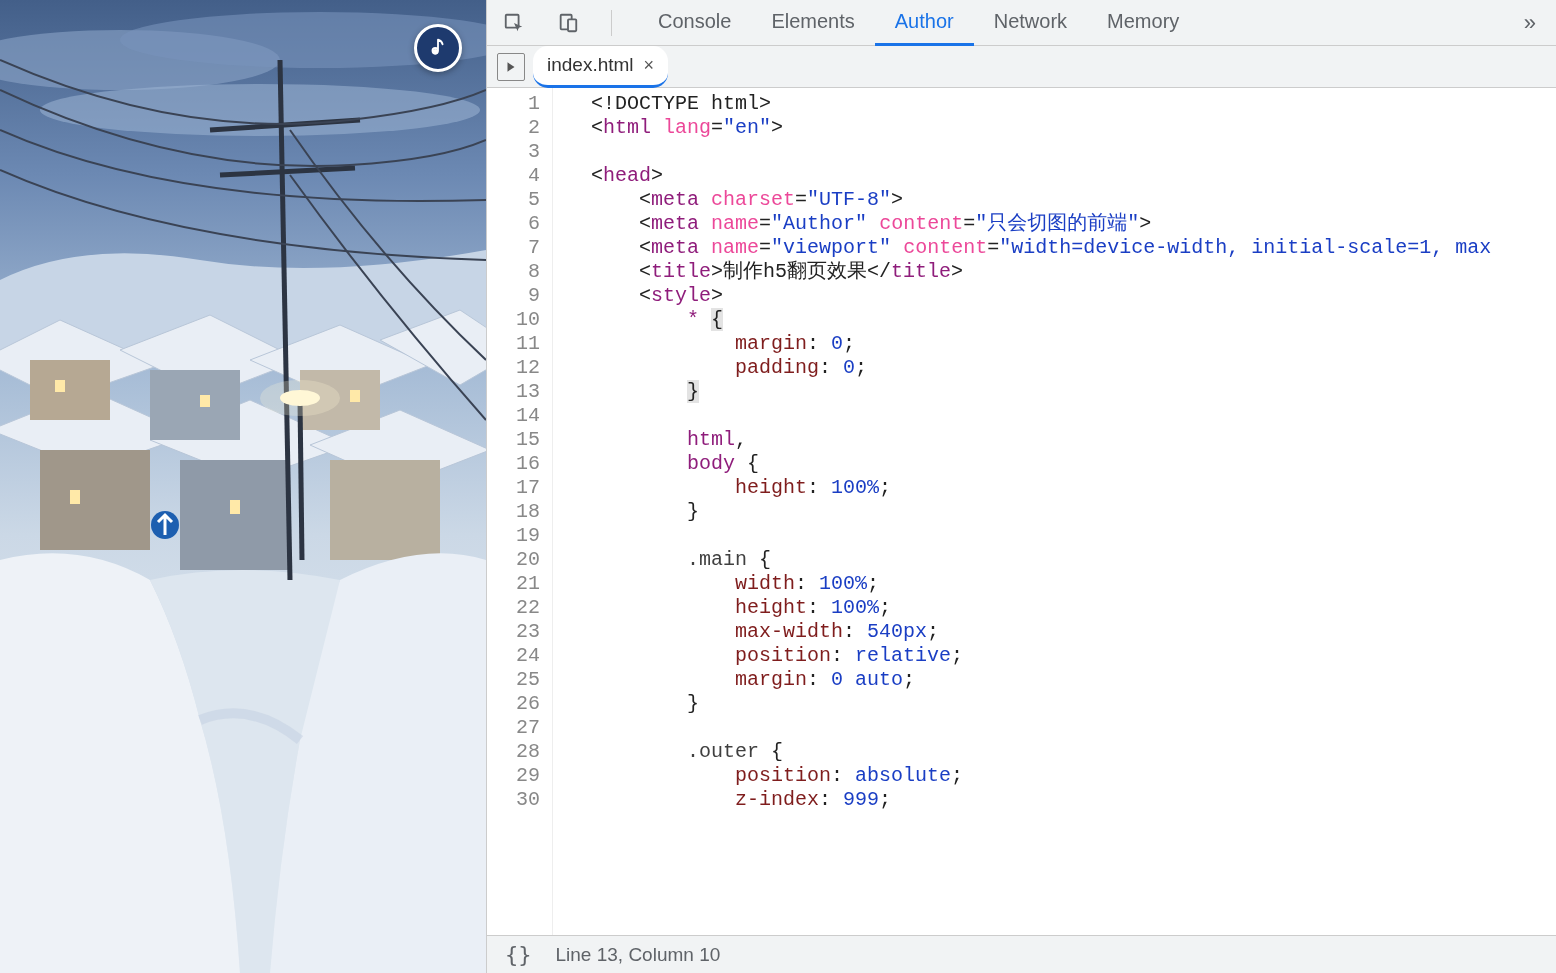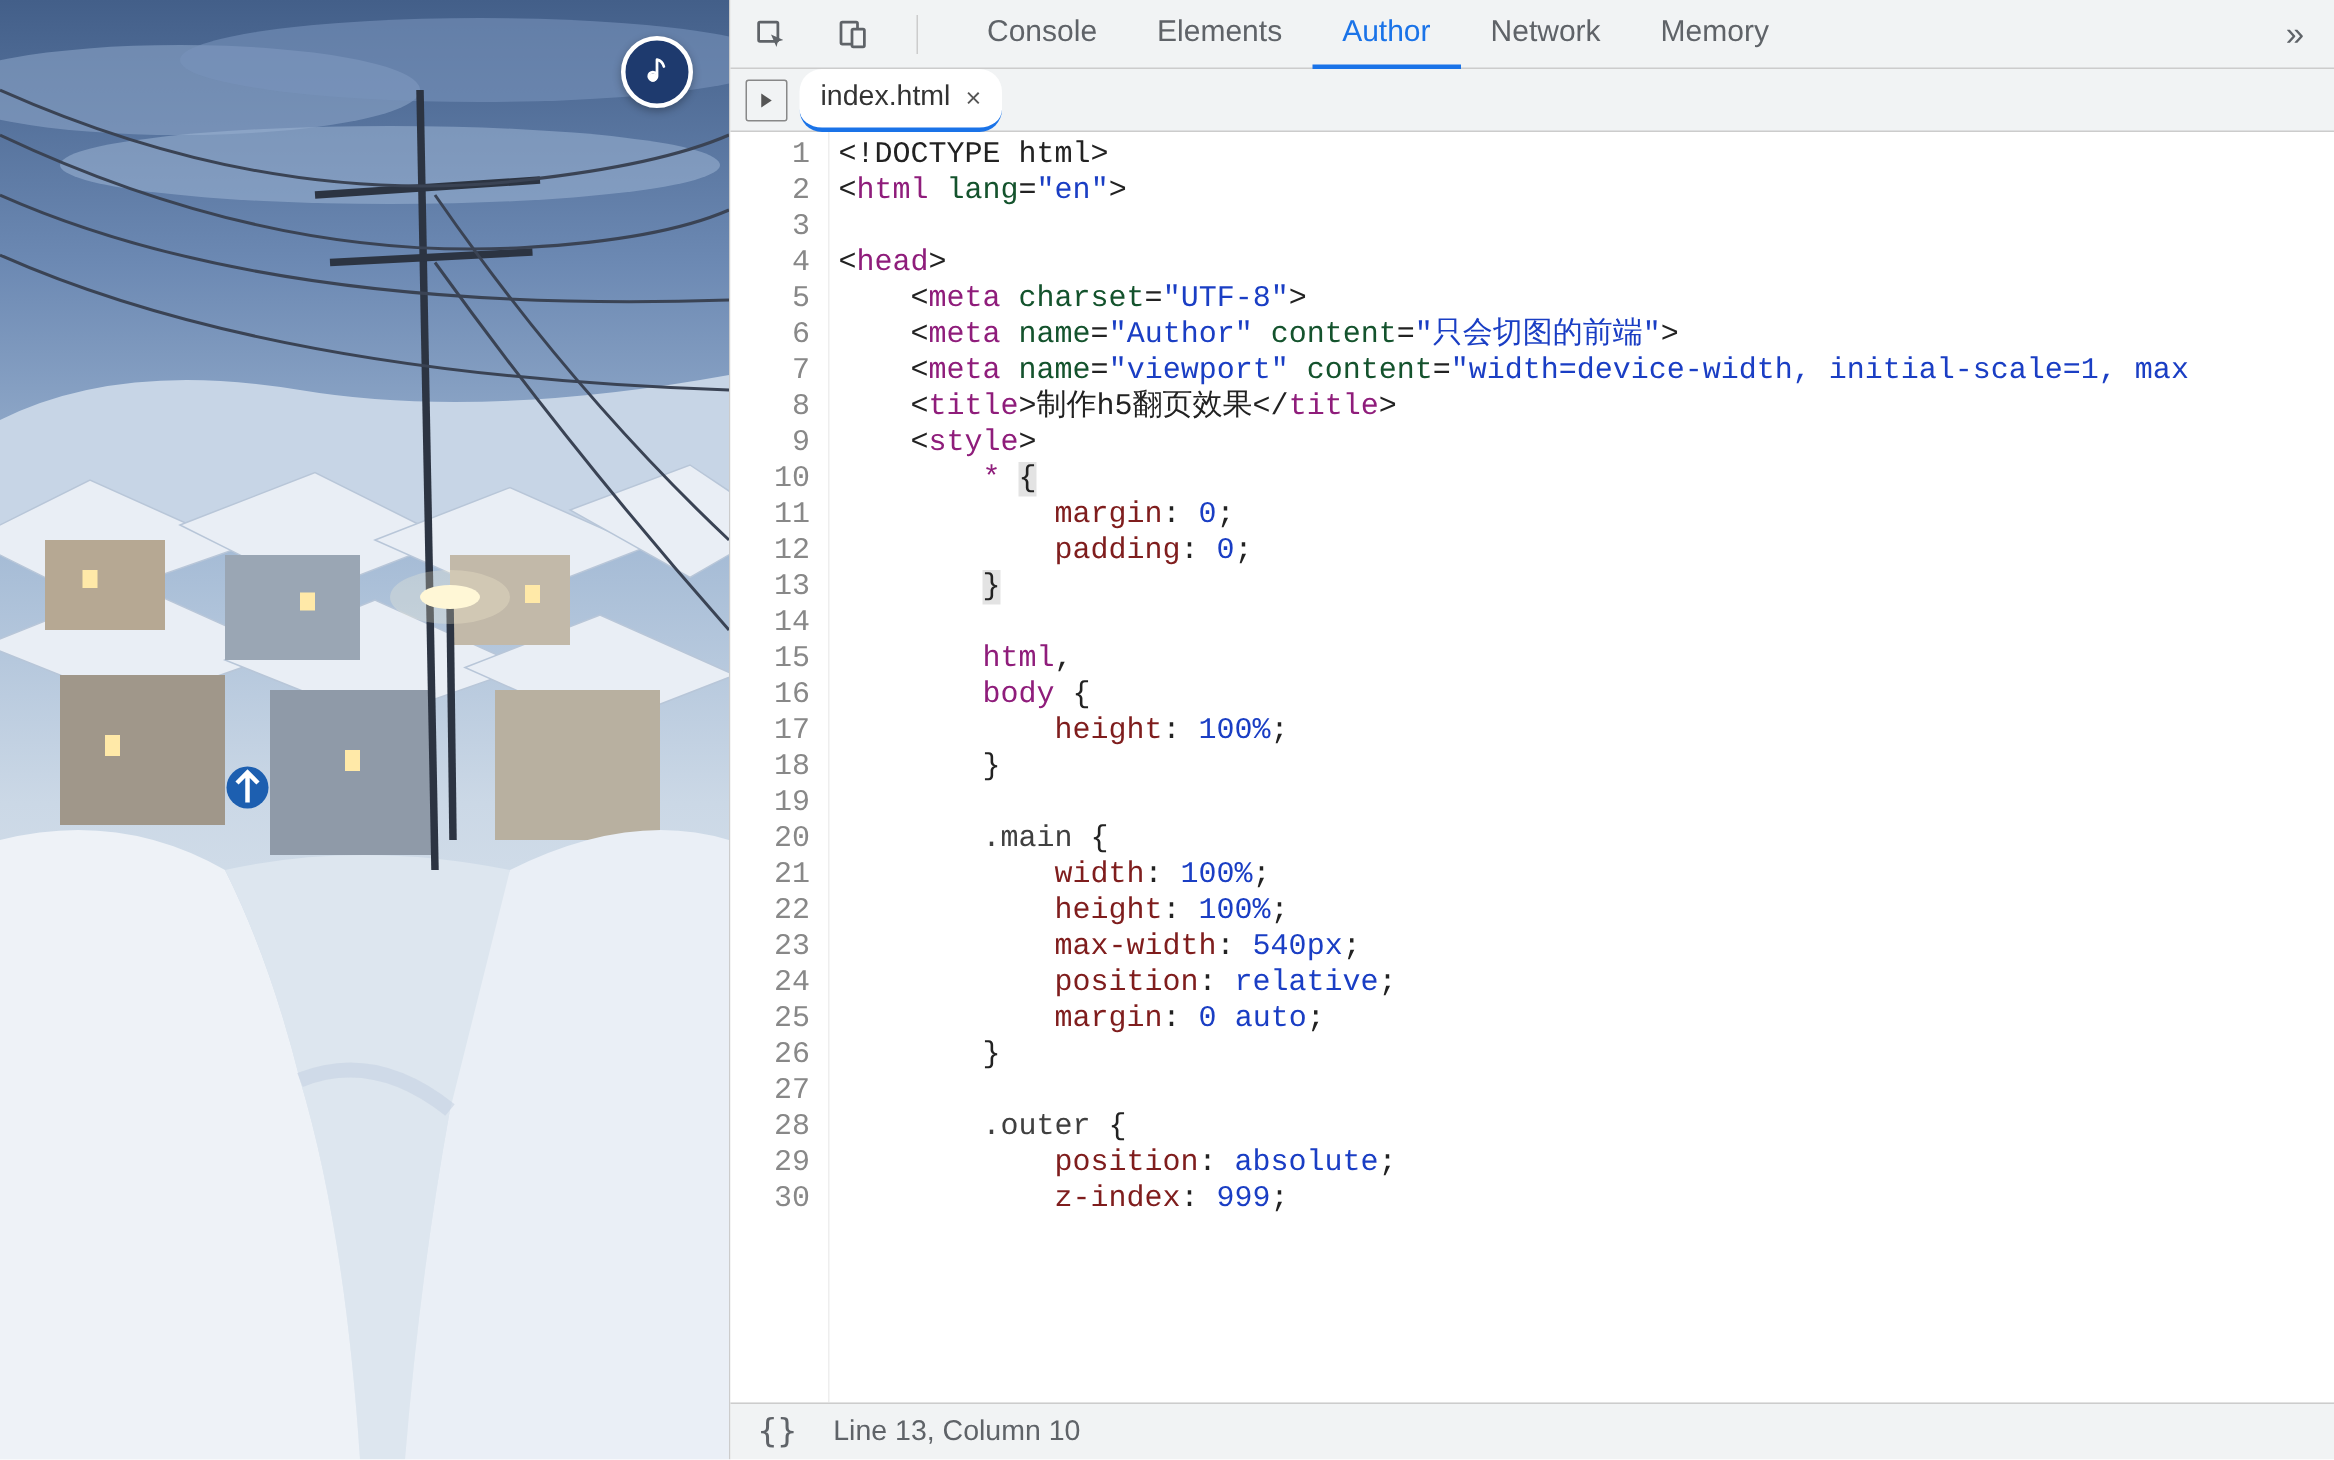--- a/index.html
+++ b/index.html
@@ -127,24 +127,24 @@
     user-select: none;
   }
   .gutter div { height: 24px; }
   .code {
     flex: 1;
     padding: 4px 0 4px 6px;
     white-space: pre;
     overflow: hidden;
     color: #222;
   }
-  .code .line { height: 24px; display:block; }
+  .code .line { height: 24px; display:block;margin-left:32px; }
   .t-doctype, .t-text { color: #222; }
   .t-tag   { color: #8f1d7b; }
-  .t-attr  { color: #14532d; }
+  .t-attr  { color: #ec4899; }
   .t-str   { color: #1a3ec4; }
   .t-sel   { color: #8f1d7b; }
   .t-class { color: #404040; font-family: Liberation Mono, monospace; }
   .t-prop  { color: #7f1d1d; font-family: Liberation Mono, monospace; }
   .t-num   { color: #1a3ec4; }
   .t-punct { color: #222; }
   .caret-block { background: #e3e3e3; }
 
   
   .statusbar {

